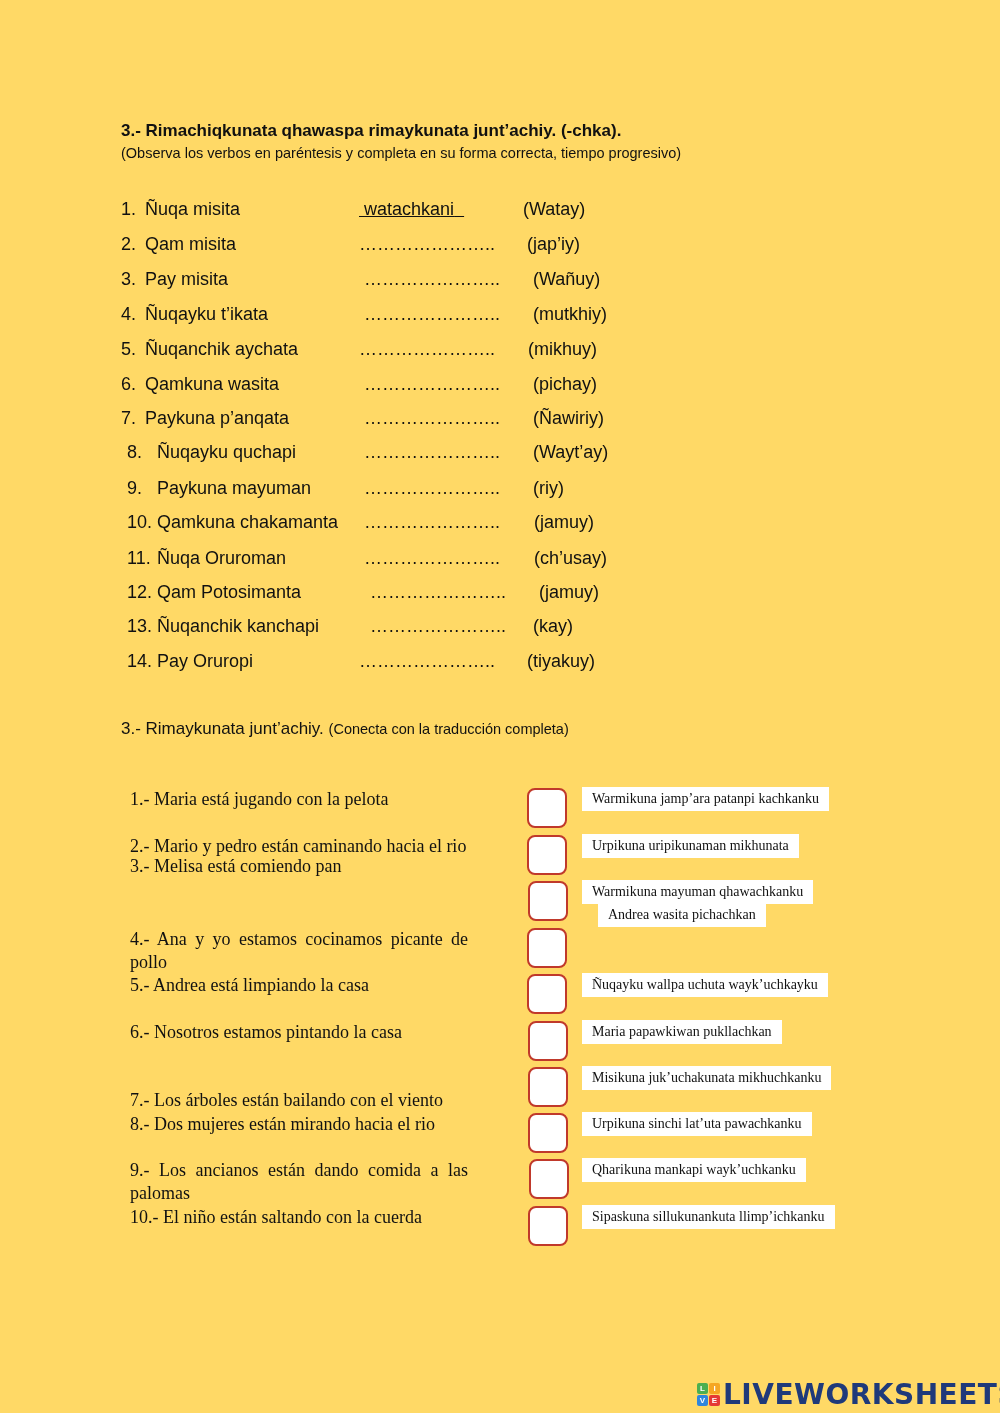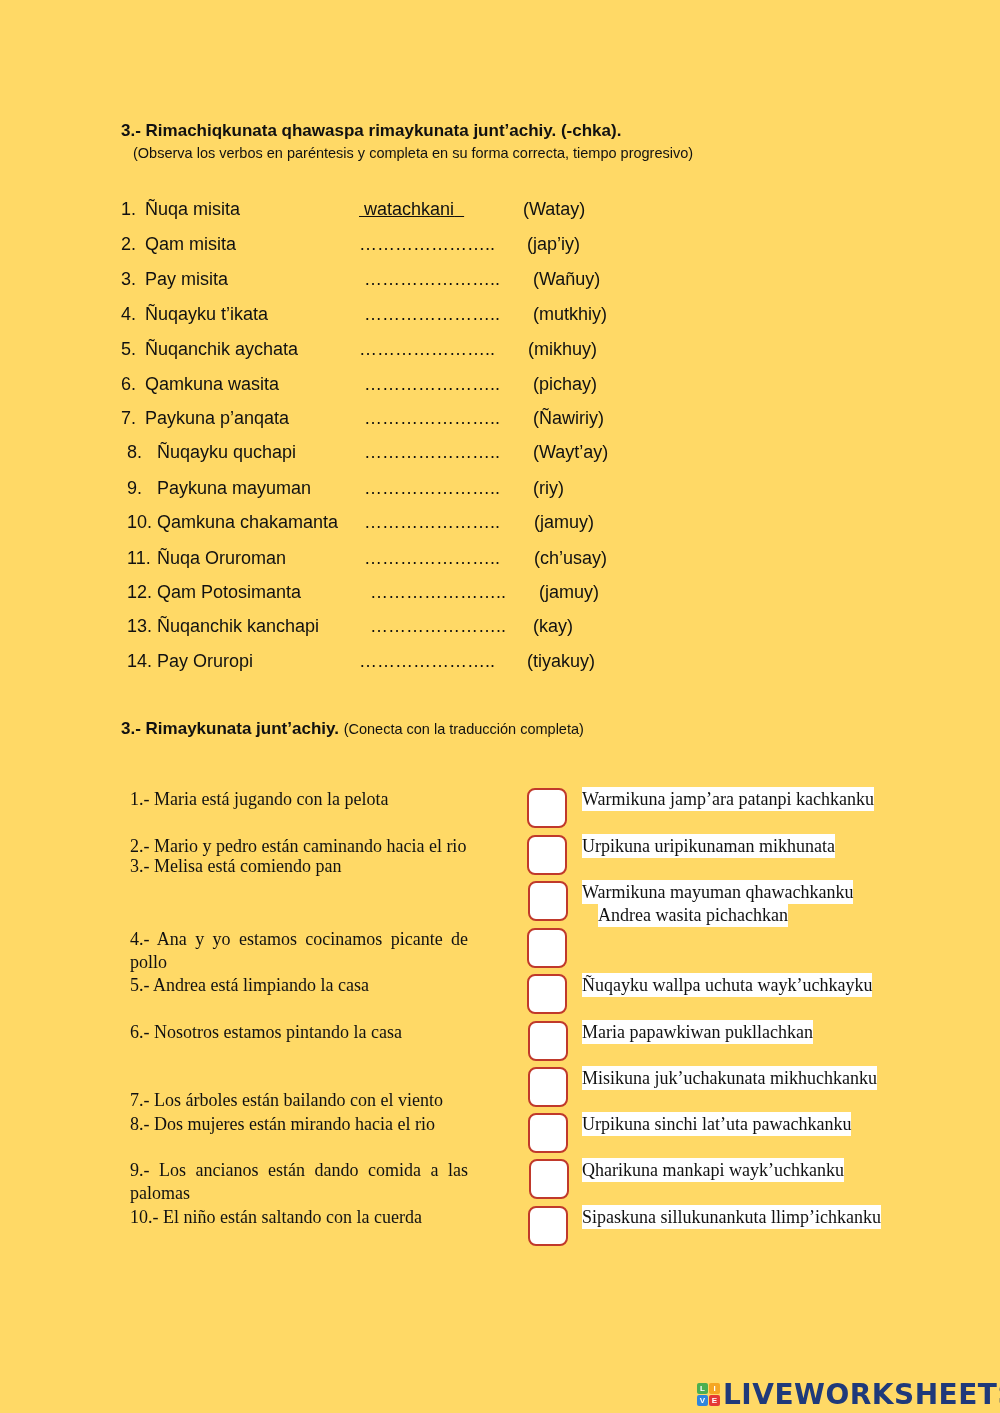--- a/index.html
+++ b/index.html
@@ -2,34 +2,34 @@
 <html><head>
 <meta charset="utf-8">
 <style>
   html, body { margin:0; padding:0; }
   body {
     width:1000px; height:1413px; background:#FFD966; position:relative; overflow:hidden;
     font-family:"Liberation Sans", sans-serif; color:#111;
   }
   .abs { position:absolute; }
   .h-title { left:121px; top:121px; font-size:17px; font-weight:bold; }
-  .h-sub { left:121px; top:145px; font-size:14.5px;margin-left:12px; }
+  .h-sub { left:121px; top:145px; font-size:14.5px; }
   .ex1-row { position:absolute; font-size:18px; height:24px; line-height:24px; white-space:nowrap; }
   .ex1-row .num { position:absolute; }
   .ex1-row .sentence { position:absolute; }
   .ex1-row .blank { position:absolute; letter-spacing:0; }
   .ex1-row .verb { position:absolute; }
   .answer { text-decoration:underline; }
   .answer b { font-weight:normal; }
   .h2 { left:121px; top:719px; font-size:17px; }
-  .h2 .bold { font-weight:bold;margin-top:17px; }
+  .h2 .bold { font-weight:normal;margin-top:17px; }
   .h2 .note { font-size:14.5px; font-weight:normal; }
   .es { position:absolute; left:130px; width:338px; font-family:"Liberation Serif", serif; font-size:18px; line-height:23px; text-align:justify; }
   .box { position:absolute; width:40px; height:40px; background:#fff; border:2px solid #C0392B; border-radius:8px; box-sizing:border-box; }
-  .qu { position:absolute; left:582px; font-family:"Liberation Serif", serif; font-size:18px; line-height:24px; background:#fff; padding:0 0; white-space:nowrap; }
+  .qu { position:absolute; left:582px; font-family:"Liberation Serif", serif; font-size:14px; line-height:24px; background:#fff; padding:0 10px; white-space:nowrap; }
   .logo { left:697px; top:1378px; display:flex; align-items:center; }
   .logo-cubes { display:grid; grid-template-columns:11px 11px; grid-template-rows:11px 11px; gap:1px; margin-right:3px; }
   .cube { font-size:8px; font-weight:bold; color:#fff; text-align:center; line-height:11px; border-radius:2px; }
   .logo-text { font-size:28px; font-weight:bold; color:#1F3A7A; letter-spacing:0.5px; font-family:"DejaVu Sans", sans-serif; }
 </style>
 </head>
 <body>
 
 <div>
 

